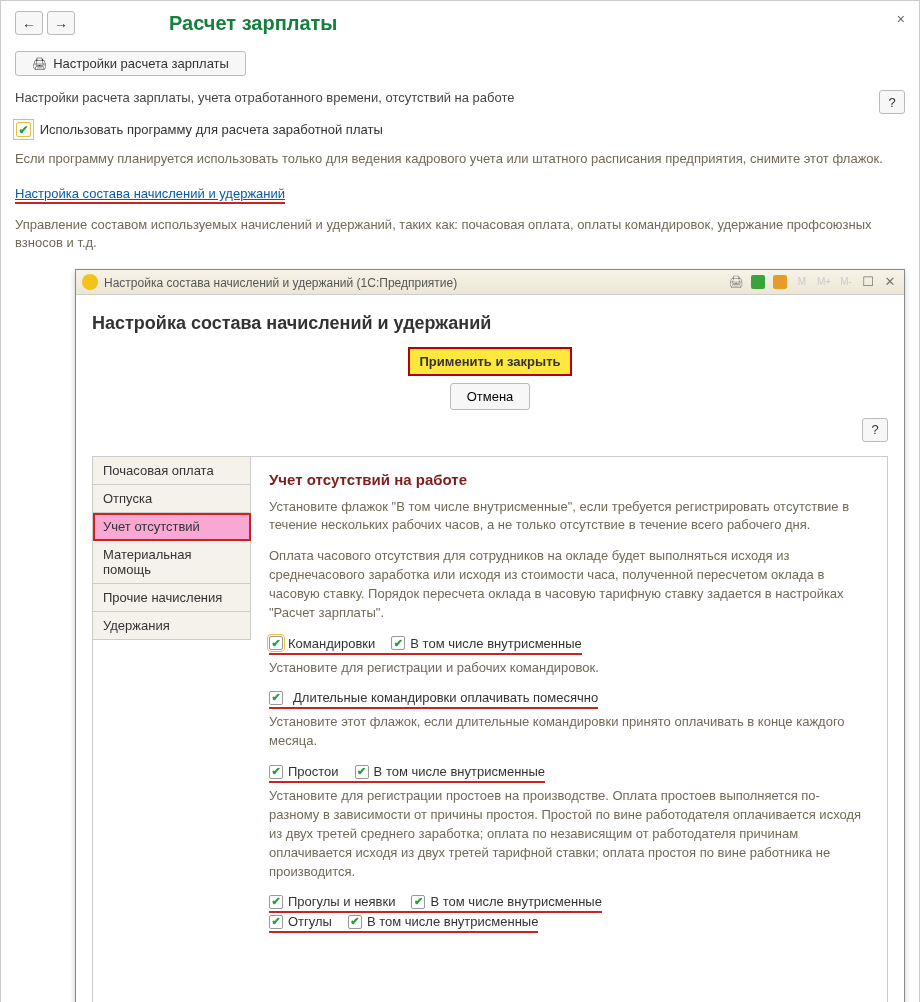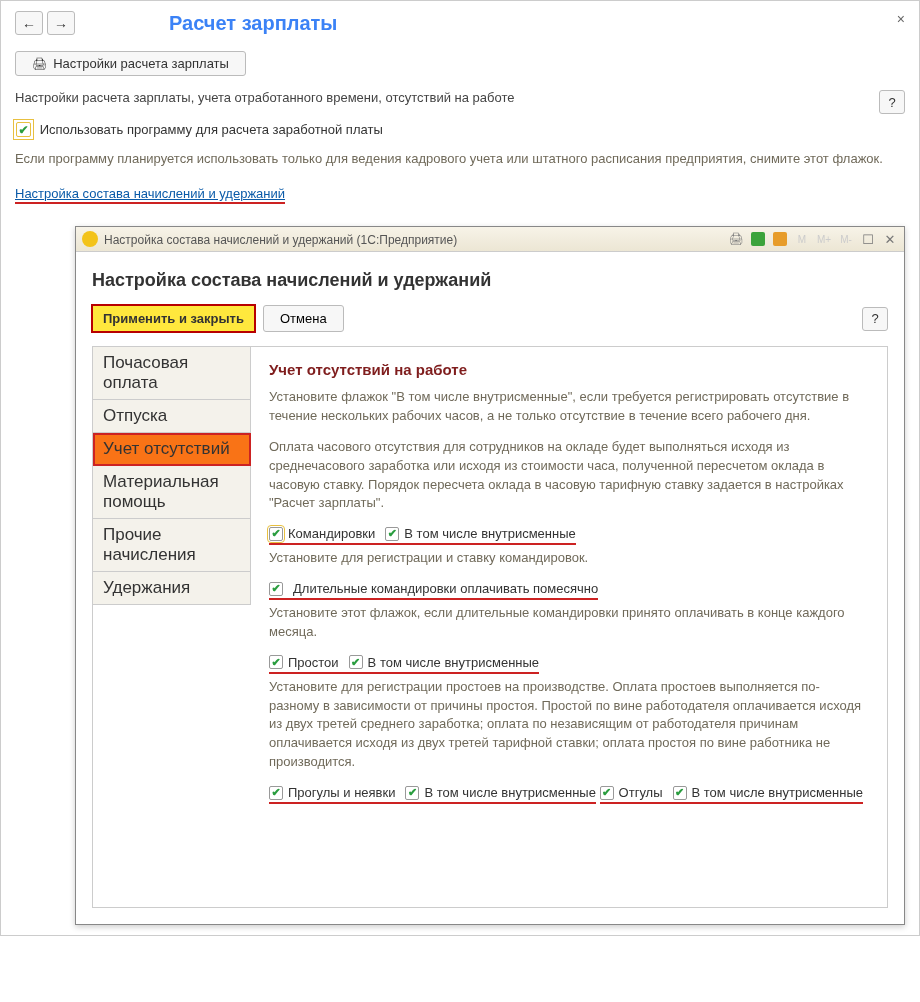--- a/index.html
+++ b/index.html
@@ -11,21 +11,21 @@
     color: #333;
     width: 920px;
   }
   .main-window { border: 1px solid #ccc; padding: 10px 14px; }
   .toolbar-row { display: flex; align-items: center; gap: 4px; margin-bottom: 6px; position: relative; }
   .nav-btn {
     border: 1px solid #bbb; background: #f7f7f7;
     width: 28px; height: 24px; display: flex; align-items: center; justify-content: center;
     border-radius: 3px; cursor: pointer;
   }
-  .page-title { font-size: 20px; font-weight: bold; margin-left: 90px; color: #3b82f6; }
+  .page-title { font-size: 20px; font-weight: bold; margin-left: 90px; color: #15803d; }
   .close-x {
     position: absolute; right: 0; top: 0; font-size: 14px; color: #666; cursor: pointer;
   }
   .settings-btn {
     display: inline-flex; align-items: center; gap: 6px;
     border: 1px solid #bbb; background: #f7f7f7; padding: 4px 16px;
     border-radius: 3px; cursor: pointer; margin: 10px 0 14px;
   }
   .subtitle { color: #444; margin-bottom: 10px; }
   .help-btn {
@@ -60,45 +60,45 @@
     display: flex; align-items: flex-end; padding: 4px 6px;
     border-bottom: 1px solid #ccc; font-size: 12px; color: #555;
   }
   .tb-icon { width: 16px; height: 16px; border-radius: 3px; margin-right: 6px; display: inline-block; }
   .tb-1c { background: #f3c31a; border-radius: 50%; }
   .tb-spacer { flex: 1; }
   .tb-right { display: flex; align-items: center; gap: 6px; }
   .tb-mini { width: 16px; height: 16px; display: inline-flex; align-items: center; justify-content: center; color: #777; font-size: 13px; cursor: pointer; }
   .dialog-body { padding: 12px 16px 16px; }
   .dialog-title { font-size: 18px; font-weight: bold; margin: 6px 0 14px; color: #333; }
-  .dialog-action-row { display: flex; align-items: center; gap: 8px; margin-bottom: 14px; }
+  .dialog-action-row { display: flex; align-items: center; gap: 8px; margin-bottom: 14px; flex-direction: column; }
   .btn-apply {
     background: #ffe83d; border: 1px solid #b80000; outline: 1px solid #b80000;
     padding: 5px 10px; font-weight: bold; color: #333; cursor: pointer; font-size: 13px;
   }
   .btn-cancel {
     background: #f7f7f7; border: 1px solid #bbb; padding: 5px 16px;
     border-radius: 3px; cursor: pointer; font-size: 13px;
   }
   .help-right { margin-left: auto; }
   .dialog-content { display: flex; gap: 0; border: 1px solid #ccc; }
   .side-tabs { width: 158px; background: #fff; }
   .side-tab {
     border: 1px solid #ccc; border-left: none; border-top: none;
-    padding: 6px 10px; background: #f4f2eb; cursor: pointer; font-size: 17px;
+    padding: 6px 10px; background: #f4f2eb; cursor: pointer; font-size: 13px;
   }
   .side-tab:first-child { border-top: none; }
   .side-tab.selected {
-    background: #f97316; border-right: 1px solid #fff; outline: 2px solid #c22; outline-offset: -2px;
+    background: #f9a8d4; border-right: 1px solid #fff; outline: 2px solid #c22; outline-offset: -2px;
     position: relative; z-index: 1;
   }
   .tab-pane { flex: 1; padding: 14px 18px; min-height: 560px; }
   .section-title { color: #7f1d1d; font-size: 15px; font-weight: 600; margin-bottom: 10px; }
   .body-text { color: #706a5a; line-height: 1.45; margin-bottom: 12px; }
-  .cb-group { display: flex; align-items: center; gap: 10px; flex-wrap: wrap; }
+  .cb-group { display: flex; align-items: center; gap: 16px; flex-wrap: wrap; }
   .cb-item { display: inline-flex; align-items: center; gap: 5px; }
   .cb-box {
     width: 14px; height: 14px; border: 1px solid #999; background: #fff;
     display: inline-flex; align-items: center; justify-content: center; border-radius: 2px;
   }
   .cb-box.checked::after { content: "✔"; color: #2a9d3f; font-size: 11px; font-weight: bold; }
   .underline-red { border-bottom: 2px solid #c22; display: inline-block; padding-bottom: 2px; }
   .solo-underline { display: inline-flex; border-bottom: 2px solid #c22; padding-bottom: 2px; }
   .arrow { font-size: 14px; color: #333; }
   .printer-ico::before { content:"🖨"; font-size:12px;}
@@ -134,20 +134,21 @@
   </div>
 
   <div class="checkbox-row highlight-yellow" style="display:inline-flex;padding:1px;">
     <span class="checkbox-box checked"></span>
   </div>
   <span style="margin-left:4px;">Использовать программу для расчета заработной платы</span>
 
   <div class="desc-text">Если программу планируется использовать только для ведения кадрового учета или штатного расписания предприятия, снимите этот флажок.</div>
 
   <div><span class="link-row">Настройка состава начислений и удержаний</span></div>
+  <div class="desc-text">Управление составом используемых начислений и удержаний, таких как: почасовая оплата, оплаты командировок, удержание профсоюзных взносов и т.д.</div>
 
   
   <div class="dialog">
     <div class="dialog-titlebar">
       <span class="tb-icon tb-1c"></span>
       <span>Настройка состава начислений и удержаний  (1С:Предприятие)</span>
       <span class="tb-spacer"></span>
       <span class="tb-right">
         <span class="tb-mini printer-ico"></span>
         <span class="tb-mini">
@@ -189,21 +190,21 @@
               <span class="cb-item">
                   <span class="cb-box checked yellow-outline"></span>
                   <span>Командировки</span>
                 </span>
               <span class="cb-item">
                   <span class="cb-box checked"></span>
                   <span>В том числе внутрисменные</span>
                 </span>
             </span>
           </div>
-          <div class="body-text" style="margin-top:4px;">Установите для регистрации и ставку командировок.</div>
+          <div class="body-text" style="margin-top:4px;">Установите для регистрации и рабочих командировок.</div>
 
           <div class="solo-underline">
             <span class="cb-item">
                 <span class="cb-box checked"></span>
                 <span style="margin-left:5px;">Длительные командировки оплачивать помесячно</span>
               </span>
           </div>
           <div class="body-text" style="margin-top:4px;">Установите этот флажок, если длительные командировки принято оплачивать в конце каждого месяца.</div>
 
           <div class="underline-red">

